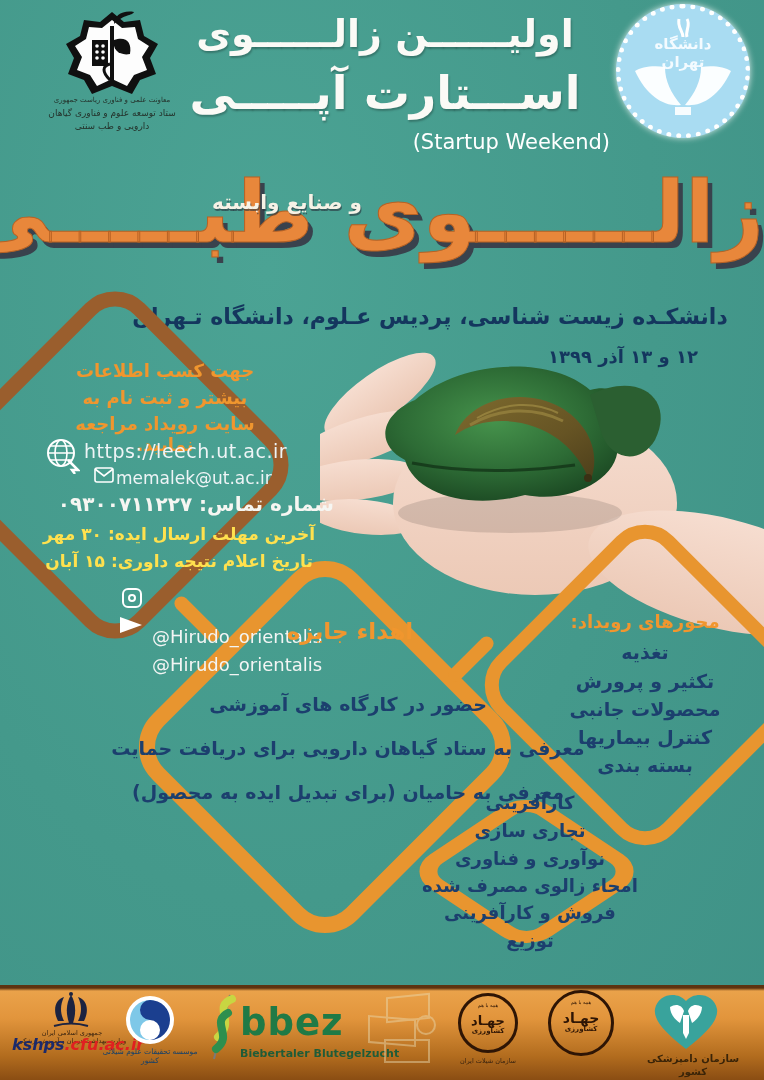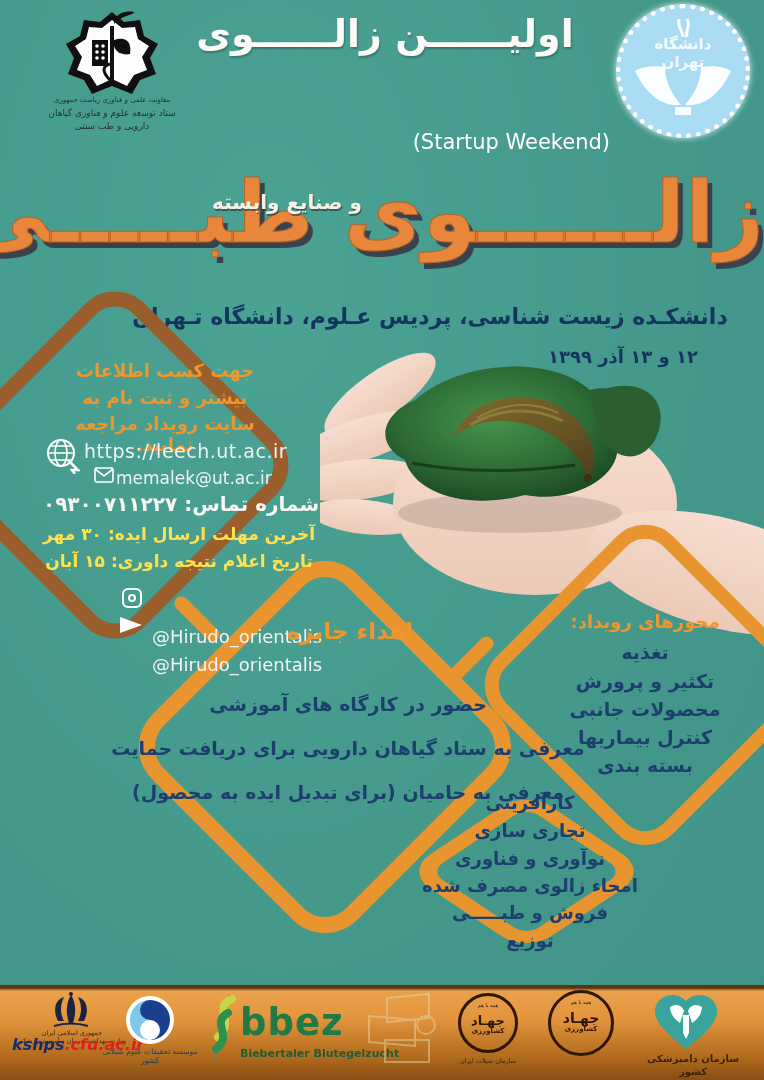--- a/index.html
+++ b/index.html
@@ -33,21 +33,21 @@
   .d-prize{left:180px;top:602px;width:290px;height:290px;border:16px solid #e8952f;border-radius:46px;}
   .d-topics{left:520px;top:560px;width:250px;height:250px;border:14px solid #e8952f;border-radius:40px;}
   .d-bottom{left:469px;top:814px;width:115px;height:115px;border:12px solid #e8952f;border-radius:24px;transform:scaleX(1.5) rotate(45deg);}
   .link{position:absolute;background:#e8952f;border-radius:7px;}
   .link1{left:168px;top:612px;width:58px;height:14px;transform:rotate(45deg);}
   .link2{left:442px;top:652px;width:58px;height:14px;transform:rotate(-45deg);}
   
   .info-line{left:55px;width:220px;text-align:center;font-size:18px;font-weight:bold;color:#f0962e;}
   .www-row{left:84px;top:440px;font-size:19px;color:#eef4f6;font-weight:500;letter-spacing:.5px;}
   .mail-row{left:116px;top:468px;font-size:17px;color:#eef4f6;}
-  .phone{left:28px;top:492px;width:306px;text-align:center;font-size:20px;font-weight:bold;color:#f6f6f2;}
+  .phone{left:28px;top:492px;width:306px;font-size:20px;font-weight:bold;color:#f6f6f2;}
   .deadline{left:14px;top:524px;width:330px;text-align:center;font-size:17px;font-weight:bold;color:#ffe14e;}
   .judging{left:14px;top:551px;width:330px;text-align:center;font-size:17px;font-weight:bold;color:#ffe14e;}
   .social{font-size:18px;color:#f3f5f4;margin-top:40px;}
   .ig-icon{left:122px;top:588px;width:20px;height:20px;border:2px solid #fff;border-radius:6px;box-sizing:border-box;}
   .ig-icon::after{content:"";position:absolute;left:4px;top:4px;width:8px;height:8px;border:2px solid #fff;border-radius:50%;box-sizing:border-box;}
   .tg-icon{left:120px;top:617px;width:0;height:0;border-left:22px solid #fff;border-top:8px solid transparent;border-bottom:8px solid transparent;}
   
   .prize-h{left:120px;width:460px;text-align:center;font-size:23px;font-weight:bold;color:#f0962e;}
   .prize-item{left:88px;width:520px;text-align:center;font-size:19px;font-weight:bold;color:#1c3f6e;}
   
@@ -89,20 +89,21 @@
     <path d="M50 16 L50 70" stroke="#101010" stroke-width="4"></path>
     <path d="M52 14 C62 4 70 6 72 2 C60 0 52 6 52 14 Z" fill="#101010"></path>
     <path d="M52 30 C64 26 70 32 68 44 C58 46 50 40 52 30 Z" fill="#101010"></path>
     <path d="M48 70 C40 62 40 56 48 54" stroke="#101010" stroke-width="3" fill="none"></path>
   </svg>
   <div class="abs hq-caption rtl" style="left:34px;top:96px;width:156px;font-size:7px;">معاونت علمی و فناوری ریاست جمهوری</div>
   <div class="abs hq-caption rtl" style="left:34px;top:107px;width:156px;font-size:9px;">ستاد توسعه علوم و فناوری گیاهان</div>
   <div class="abs hq-caption rtl" style="left:34px;top:120px;width:156px;font-size:9px;">دارویی و طب سنتی</div>
 
   <div class="abs evt1 rtl">اولیــــــن زالــــــوی</div>
+  <div class="abs evt2 rtl">اســـتارت آپـــــی</div>
   <div class="abs evt3">(Startup Weekend)</div>
 
   <div class="abs ut-logo">
     <div class="ut-text rtl">
       <div>دانشگاه</div>
       <div>تهران</div>
     </div>
     <svg viewBox="0 0 124 124" style="position:absolute;left:0;top:0;width:124px;height:124px;">
       <path d="M14 62 C26 88 44 98 60 96 C50 84 44 72 44 58 C32 56 20 58 14 62 Z" fill="#ffffff" opacity=".95"></path>
       <path d="M110 62 C98 88 80 98 64 96 C74 84 80 72 80 58 C92 56 104 58 110 62 Z" fill="#ffffff" opacity=".95"></path>
@@ -192,21 +193,21 @@
   <div class="abs topic1 rtl" style="top:641px;">تغذیه</div>
   <div class="abs topic1 rtl" style="top:670px;">تکثیر و پرورش</div>
   <div class="abs topic1 rtl" style="top:698px;">محصولات جانبی</div>
   <div class="abs topic1 rtl" style="top:726px;">کنترل بیماریها</div>
   <div class="abs topic1 rtl" style="top:754px;">بسته بندی</div>
 
   <div class="abs topic2 rtl" style="top:792px;">کارآفرینی</div>
   <div class="abs topic2 rtl" style="top:820px;">تجاری سازی</div>
   <div class="abs topic2 rtl" style="top:848px;">نوآوری و فناوری</div>
   <div class="abs topic2 rtl" style="top:875px;">امحاء زالوی مصرف شده</div>
-  <div class="abs topic2 rtl" style="top:902px;">فروش و طبـــــی</div>
+  <div class="abs topic2 rtl" style="top:902px;">فروش و کارآفرینی</div>
   <div class="abs topic2 rtl" style="top:930px;">توزیع</div>
 
   <div class="abs footer">
 
     <svg style="position:absolute;left:50px;top:6px;width:42px;height:38px;" viewBox="0 0 42 38">
       <path d="M8 30 C2 18 6 8 14 6 C10 14 10 22 14 30 Z" fill="#1c2340"></path>
       <path d="M34 30 C40 18 36 8 28 6 C32 14 32 22 28 30 Z" fill="#1c2340"></path>
       <path d="M19 32 C15 20 17 10 21 4 C25 10 27 20 23 32 Z" fill="#1c2340"></path>
       <circle cx="21" cy="3" r="2" fill="#1c2340"></circle>
       <path d="M4 35 Q21 30 38 35" stroke="#1c2340" stroke-width="2" fill="none"></path>

